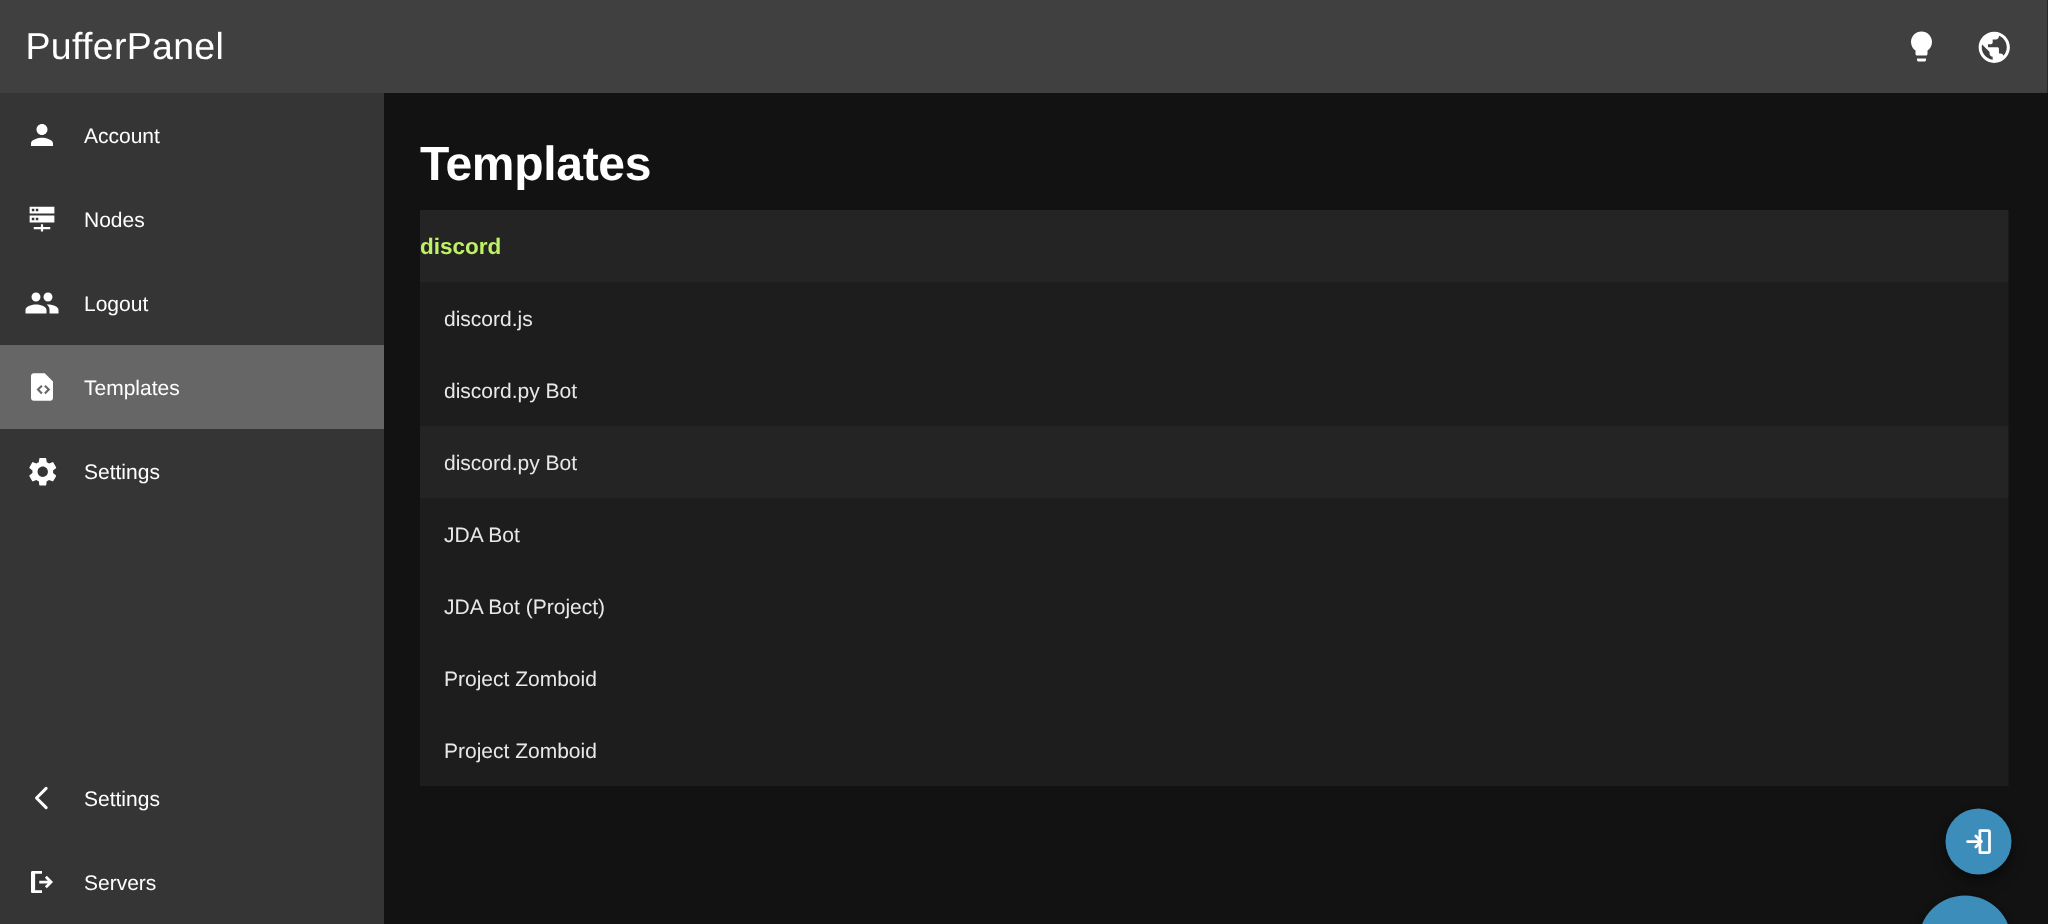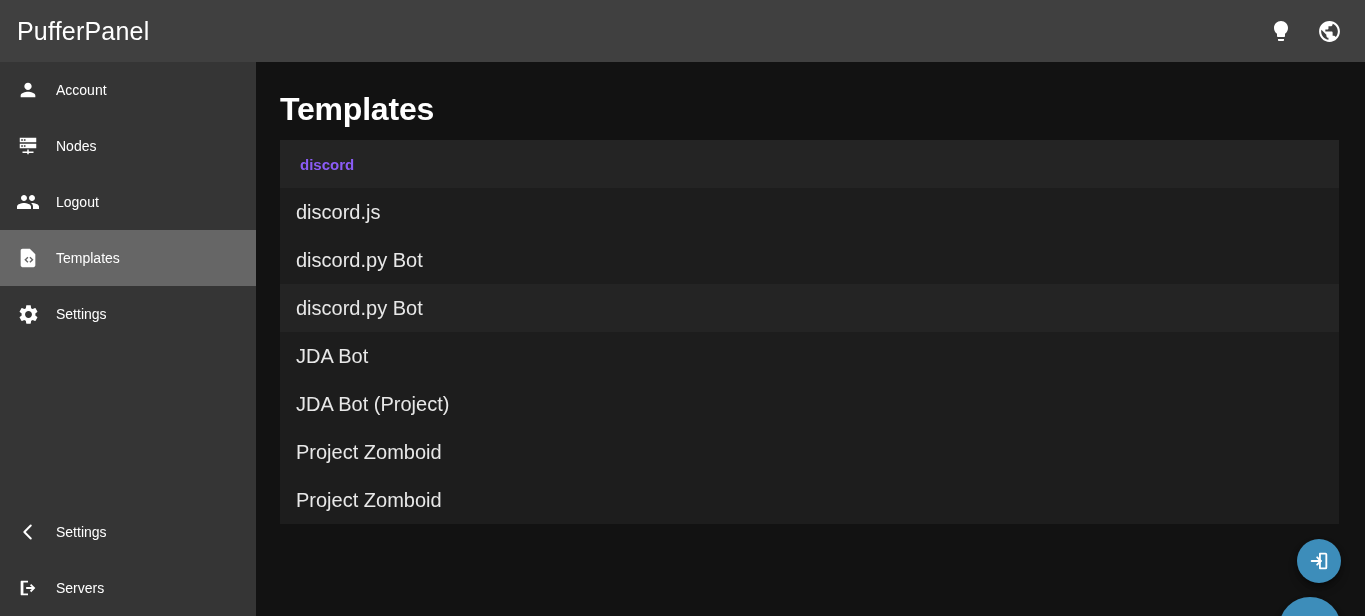--- a/index.html
+++ b/index.html
@@ -106,34 +106,34 @@
     width: 1059px;
     background: #1d1d1d;
     overflow: hidden;
   }
 
   .group-header {
     height: 48px;
     background: #242424;
     display: flex;
     align-items: center;
-    padding-left: 20px;
-    color: #8b5cf6;
+    padding-left: 0;
+    color: #bef264;
     font-size: 15px;
     font-weight: 700;
   }
 
   .tmpl-row {
     height: 48px;
     background: #1d1d1d;
     display: flex;
     align-items: center;
     padding-left: 16px;
     color: #e8e8e8;
-    font-size: 20px;
+    font-size: 14px;
     font-weight: 400;
     cursor: pointer;
   }
   .tmpl-row.hovered { background: #242424; }
 
   
   .fab-mini {
     position: absolute;
     right: 24px;
     top: 477px;

